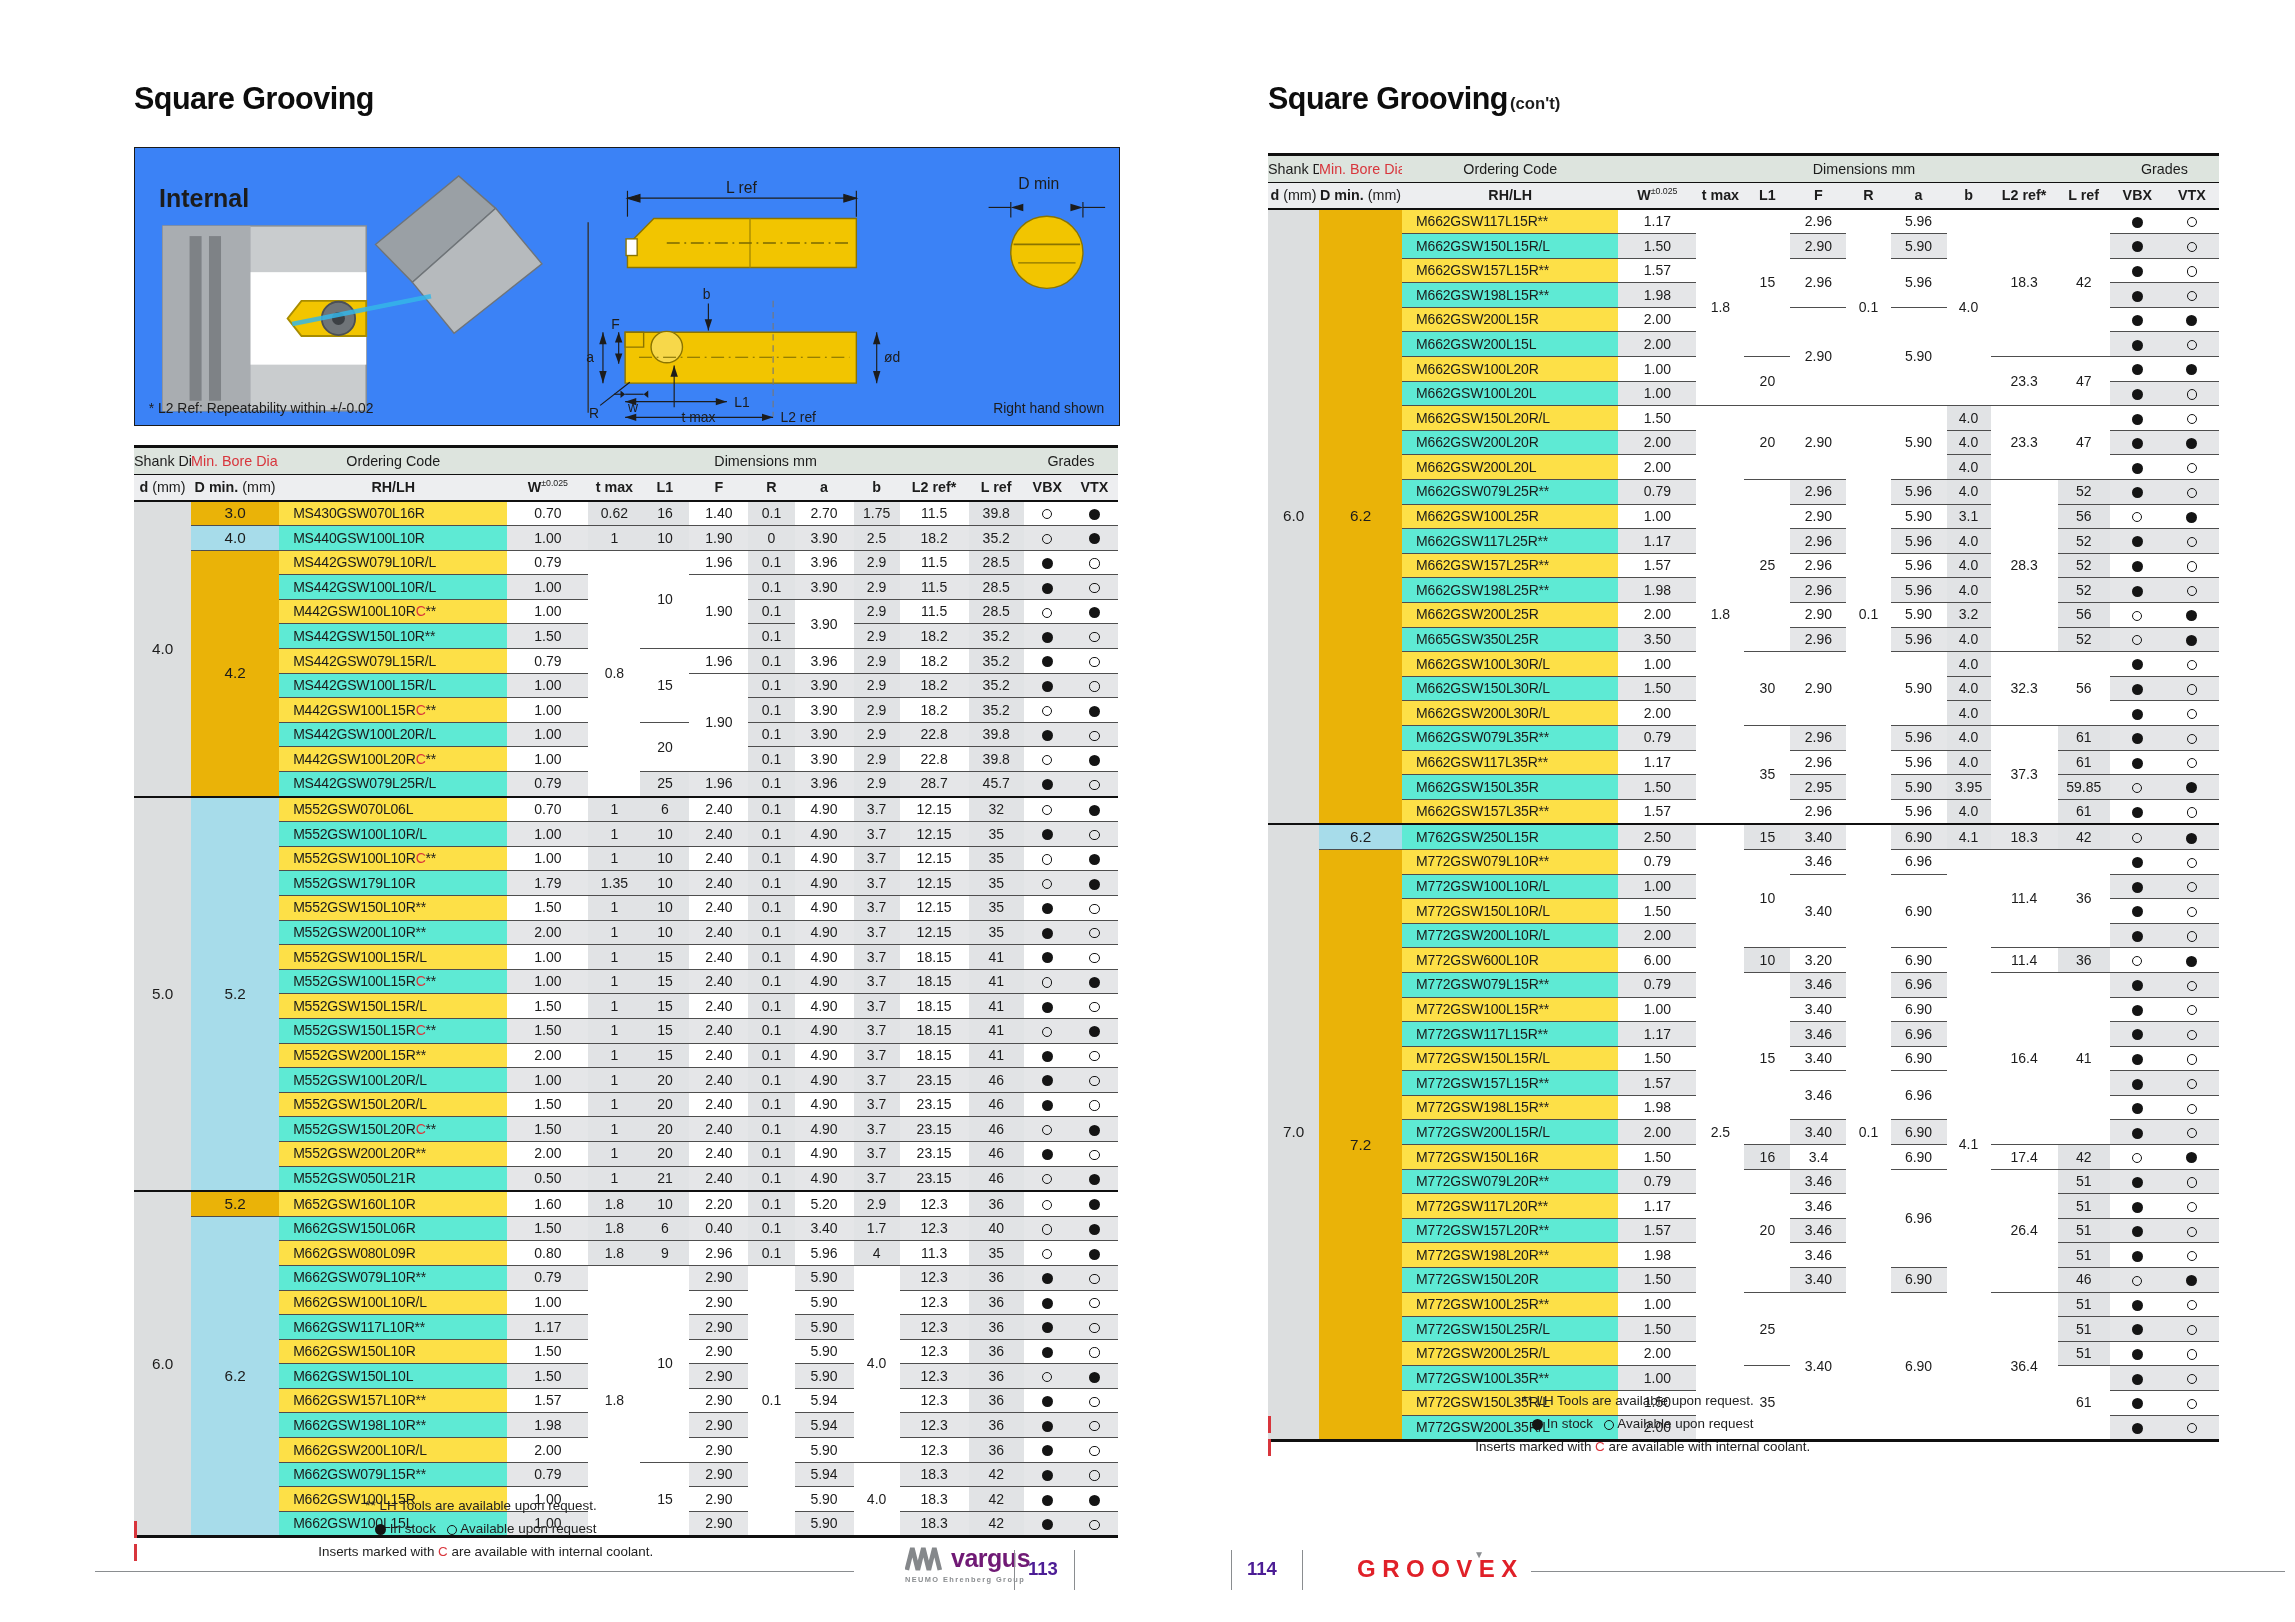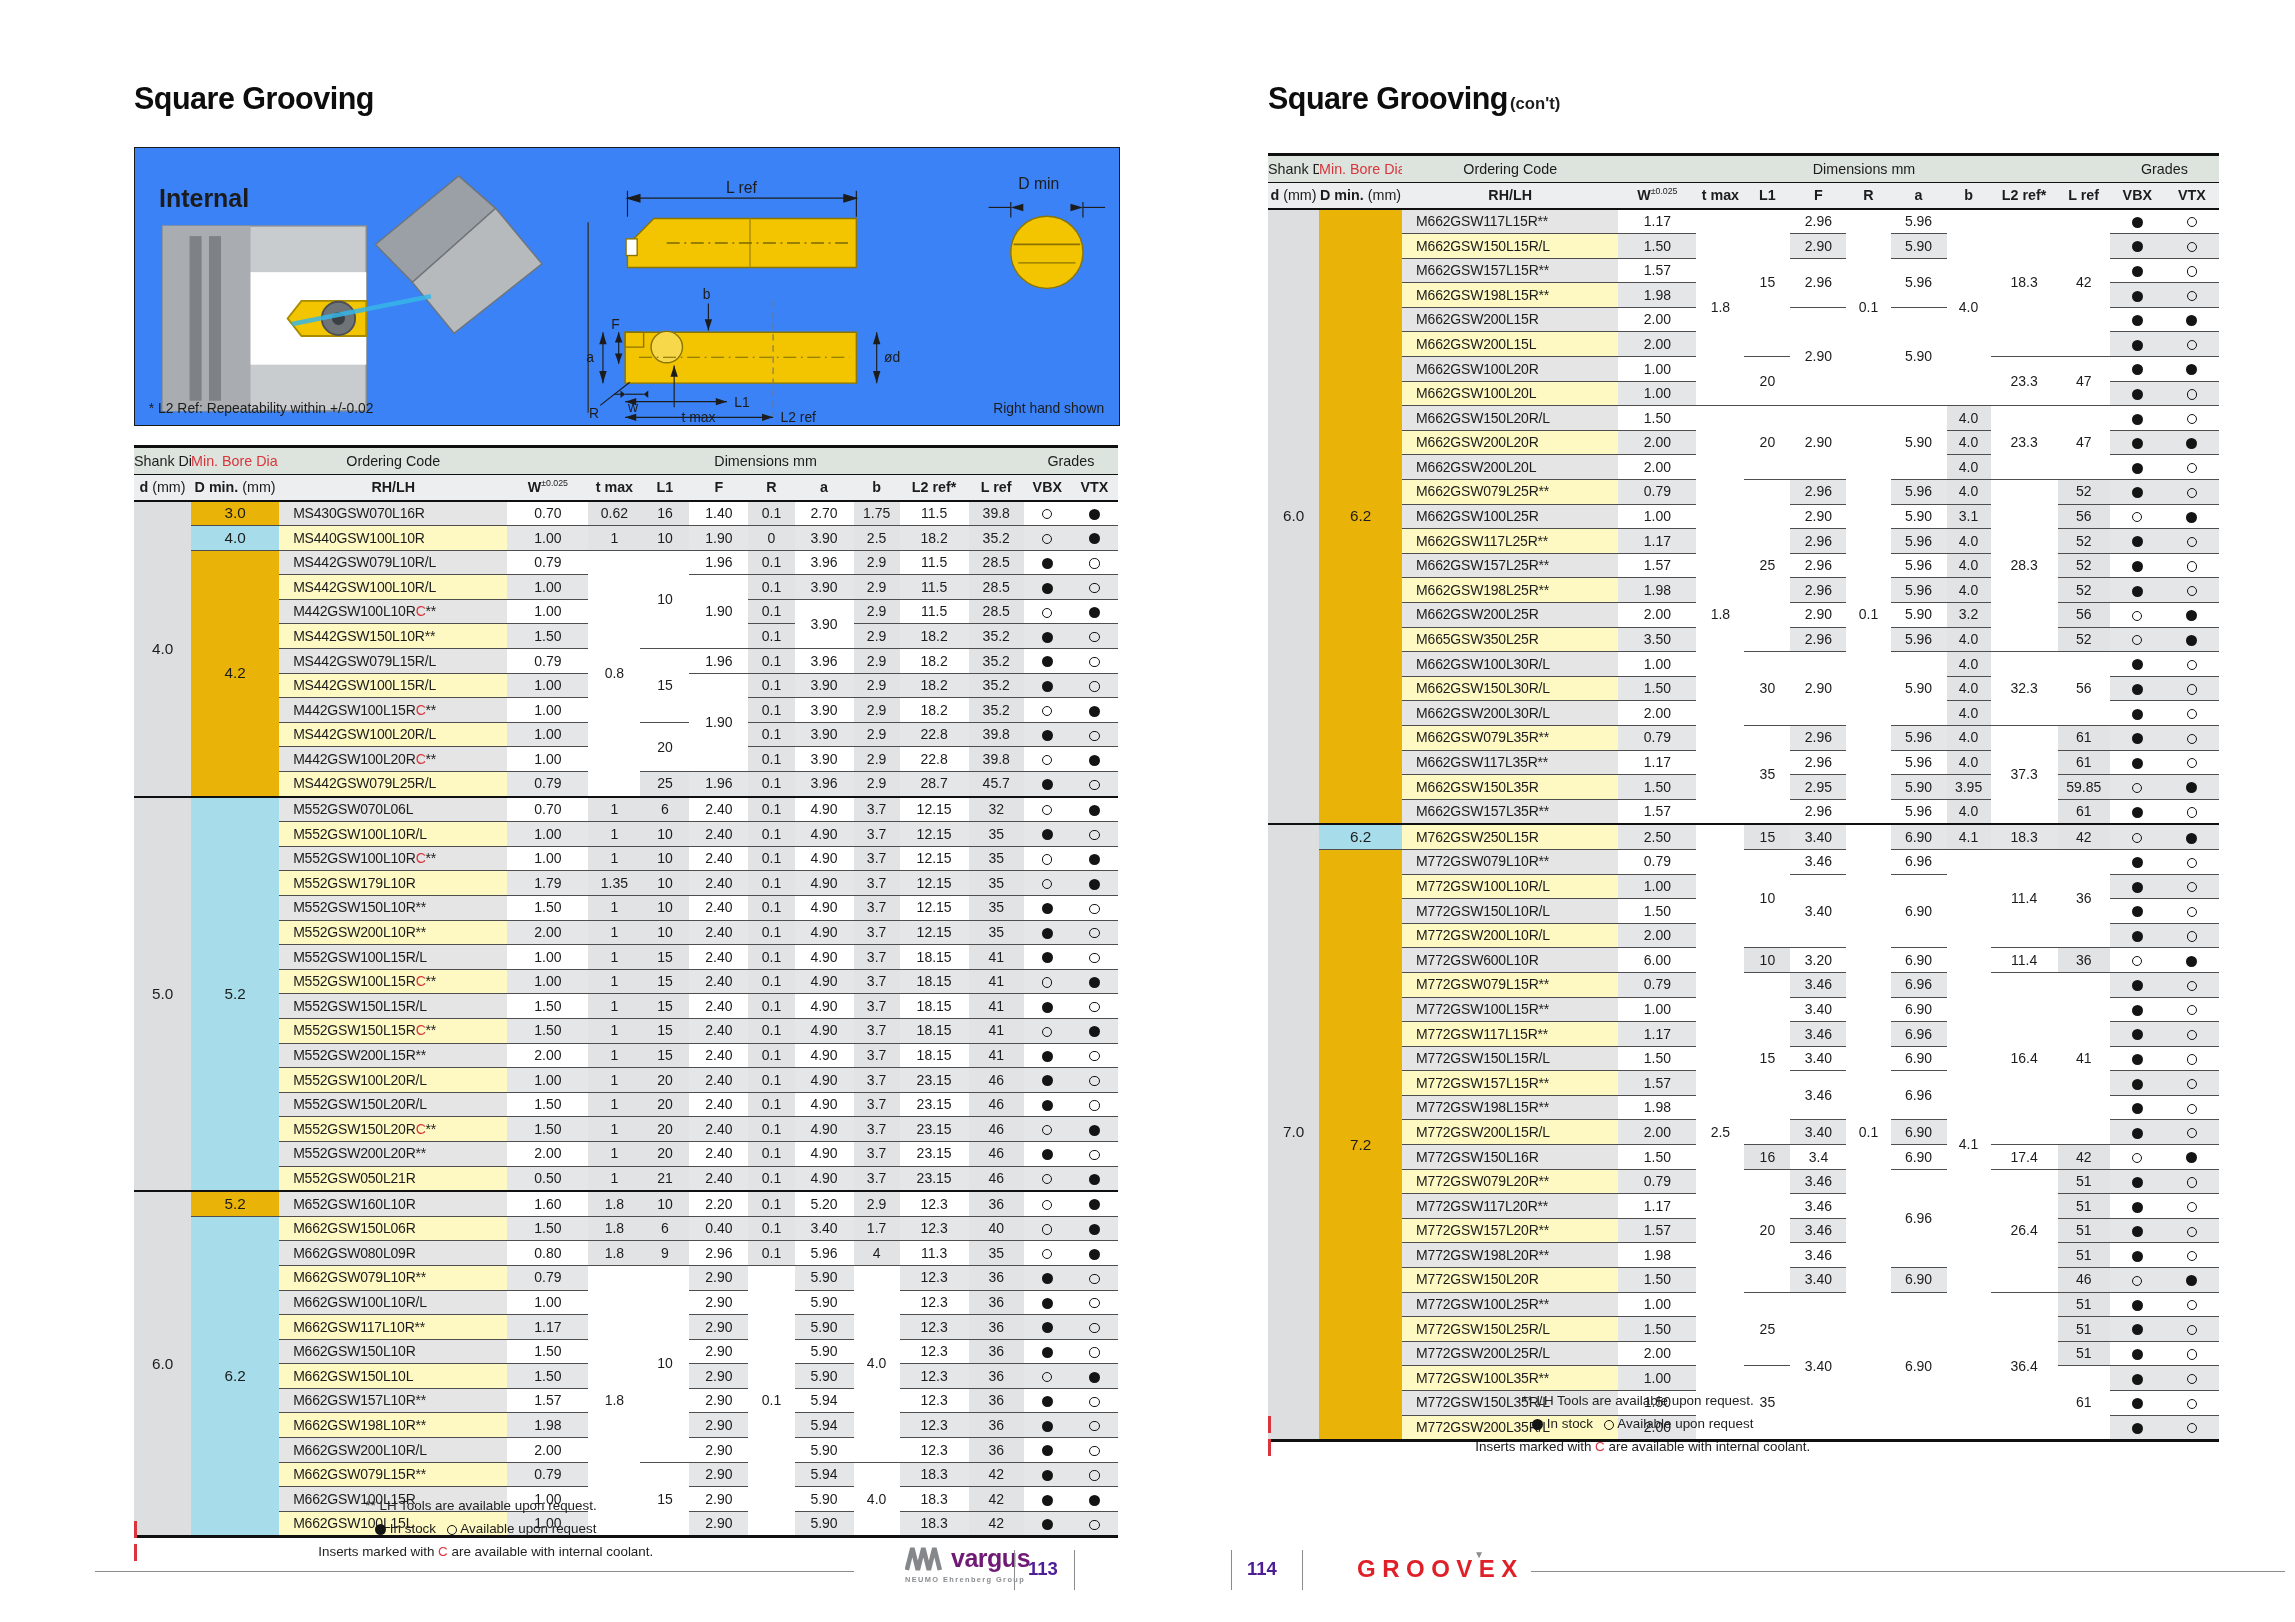--- a/index.html
+++ b/index.html
@@ -20,22 +20,22 @@
   .ctable thead tr.ghead th{height:26px;background:#dde4de;font-size:14.3px;border-bottom:1.4px solid #101010;}
   .ctable thead tr.shead th{height:24.5px;background:#edeef0;font-size:14.3px;border-bottom:2.8px solid #101010;}
   .ctable thead th.red{color:#d8353c;}
   .ctable thead th.hvbx{background:#b2b4b6;}
   .ctable thead th.hvtx{background:#c9cbcd;}
   .ctable thead th sup{font-size:8.8px;}
   td.kd{background:#dcdedf;font-size:15.3px;}
   td.bd{background:#eab308;font-size:15.3px;}
   td.bl{background:#a7dcea;font-size:15.3px;}
   td.ccode{text-align:left;padding-left:14px;letter-spacing:-0.2px;}
-  td.cl{background:#e5e5e5;}
-  td.cdk{background:#fef9c3;}
+  td.cl{background:#fde047;}
+  td.cdk{background:#5eead4;}
   td.cband{background:#e1e3e5;}
   td.sw{background:#ffffff;}
   td.sg{background:#e5e6e8;}
   td.mg{background:#ffffff !important;}
   tr.gb td{border-top:2.8px solid #101010;}
   tr.sb td{border-top:1.4px solid #101010;}
   .redc{color:#d8353c;}
   .dot{display:inline-block;vertical-align:middle;border-radius:50%;}
   .dot.f{width:11px;height:11px;background:#141414;}
   .dot.o{width:10.2px;height:10.2px;border:1.9px solid #141414;box-sizing:border-box;background:transparent;}

